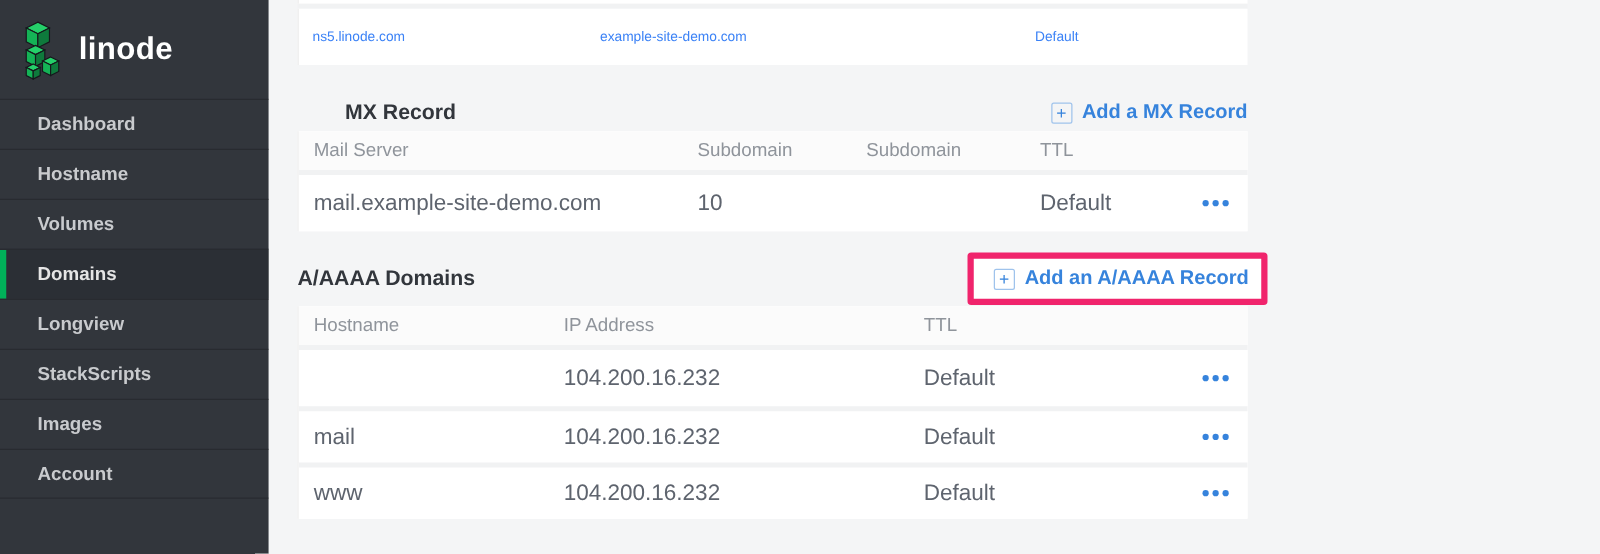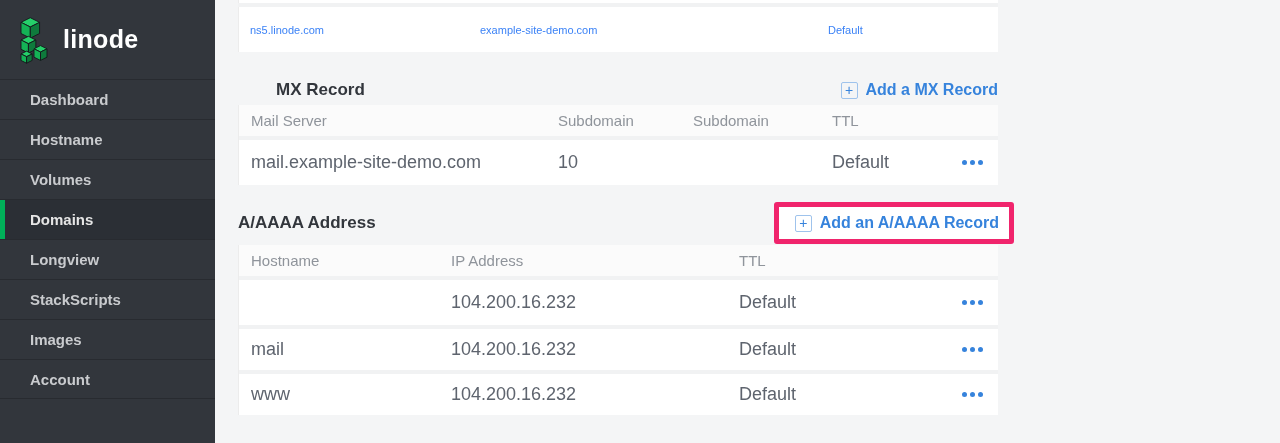--- a/index.html
+++ b/index.html
@@ -131,21 +131,21 @@
         <div class="action-cell">
             <i></i>
             <i></i>
             <i></i>
           </div>
       </div>
     </div>
 
     <div class="a-section">
       <div class="section-head a-head">
-        <h2 class="section-title">A/AAAA Address</h2>
+        <h2 class="section-title">A/AAAA Domains</h2>
       </div>
 
       <div class="highlight-box">
         <a class="add-link">
           <span class="plus-box">+</span>
           <span>Add an A/AAAA Record</span>
         </a>
       </div>
 
       <div class="tbl">

